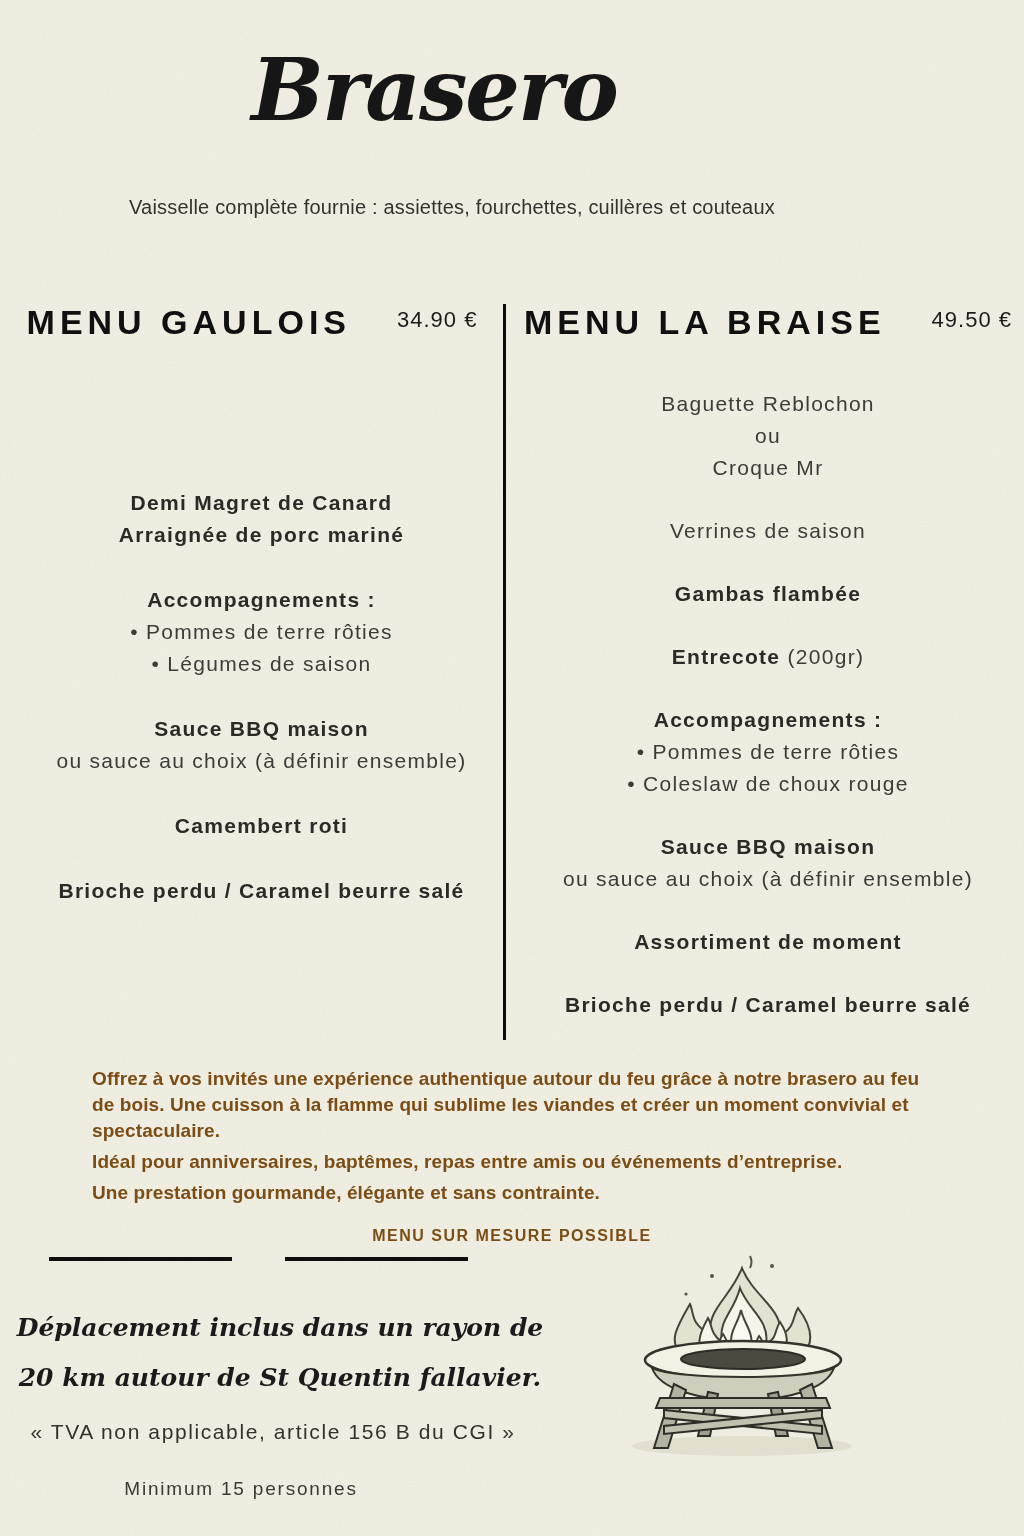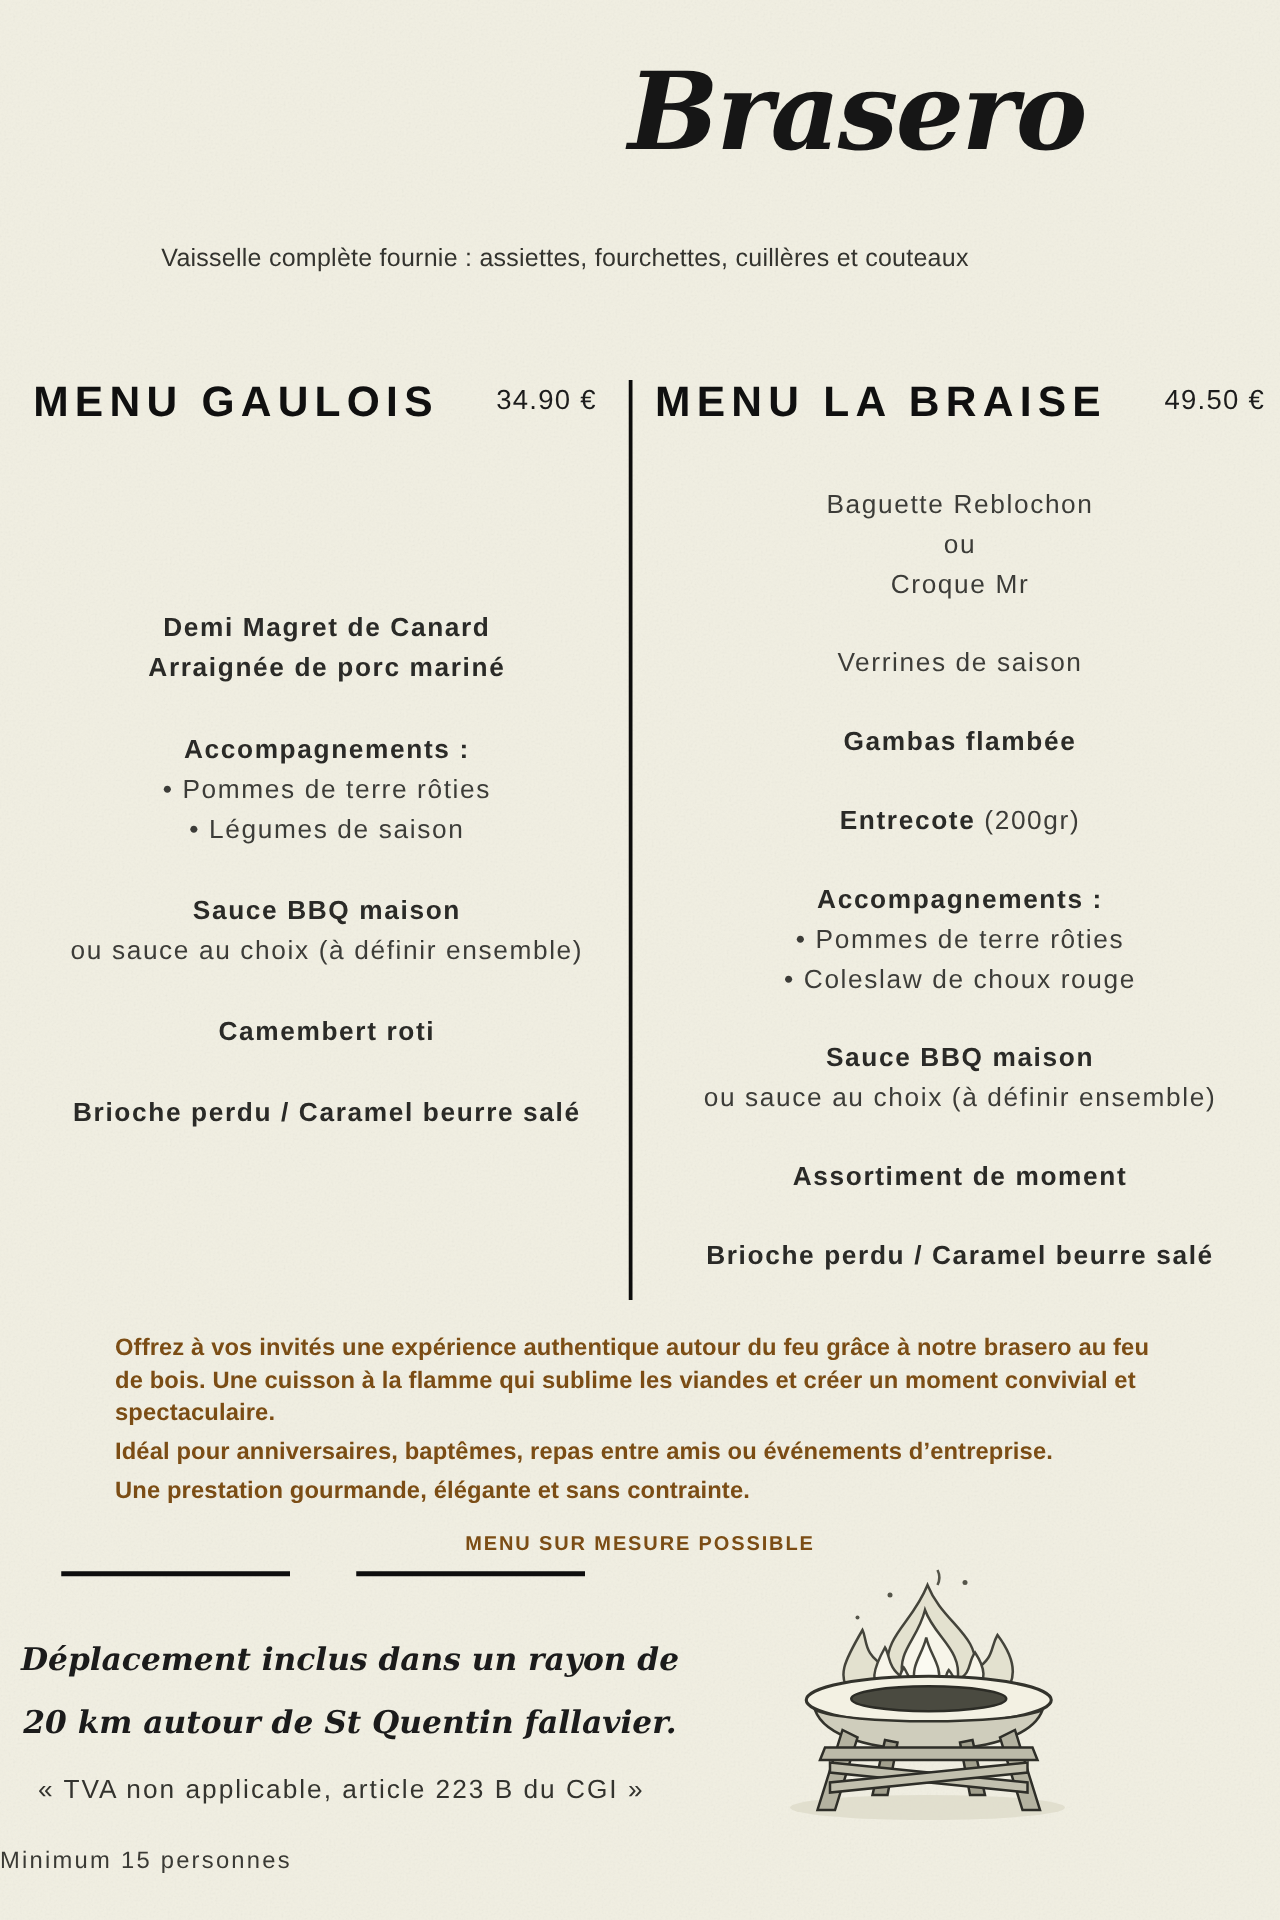--- a/index.html
+++ b/index.html
@@ -7,21 +7,21 @@
     width:1024px;height:1536px;position:relative;overflow:hidden;
     background:#f1efe2;
     font-family:"Liberation Sans","DejaVu Sans",sans-serif;
     color:#2e2e2e;
   }
   .texture{position:absolute;inset:0;z-index:0;pointer-events:none;}
   .layer{position:absolute;z-index:1;}
 
   
   .title{
-    top:38px;left:0;width:868px;text-align:right;
+    top:38px;left:0;width:868px;text-align:center;
     font-family:"DejaVu Serif","Liberation Serif",serif;
     font-style:italic;font-weight:700;font-size:86px;line-height:1.2;
     color:#161616;letter-spacing:-2px;
   }
   .subtitle{
     top:196px;left:0;width:904px;text-align:center;
     font-size:20px;color:#33332e;letter-spacing:.2px;
   }
 
   
@@ -71,21 +71,21 @@
     top:1303px;left:8px;width:544px;text-align:center;
     font-family:"DejaVu Serif","Liberation Serif",serif;
     font-style:italic;font-weight:700;font-size:25px;line-height:50px;
     color:#1b1b1b;
   }
   .tva-note{
     top:1420px;left:0px;width:546px;text-align:center;
     font-size:21px;letter-spacing:1.6px;color:#33332e;
   }
   .minimum-note{
-    top:1478px;left:0px;width:482px;
+    top:1478px;left:0px;width:482px;text-align:center;
     font-size:19px;letter-spacing:1.8px;color:#3a3a35;
   }
   .illustration{top:1250px;left:590px;width:310px;height:215px;}
 </style>
 </head>
 <body>
 
 <svg class="texture" width="1024" height="1536">
   <filter id="paper">
     <feTurbulence type="fractalNoise" baseFrequency="0.55" numOctaves="2" seed="7"></feTurbulence>
@@ -209,14 +209,14 @@
     <path d="M84 134 L64 198 L78 198 L96 140 Z"></path>
     <path d="M222 134 L242 198 L228 198 L210 140 Z"></path>
     <path d="M118 142 L108 186 L120 186 L128 144 Z" fill="#a2a08e"></path>
     <path d="M188 142 L198 186 L186 186 L178 144 Z" fill="#a2a08e"></path>
     <path d="M74 160 L232 176 L232 184 L74 168 Z" fill="#c2c0ae"></path>
     <path d="M232 160 L74 176 L74 184 L232 168 Z" fill="#c2c0ae"></path>
     <path d="M70 148 L236 148 L240 158 L66 158 Z" fill="#bcbaa8"></path>
   </g>
 </svg>
 
-<div class="layer tva-note">« TVA non applicable, article 223 B du CGI »</div>
+<div class="layer tva-note">« TVA non applicable, article 156 B du CGI »</div>
 <div class="layer minimum-note">Minimum 15 personnes</div>
 
 </body></html>

